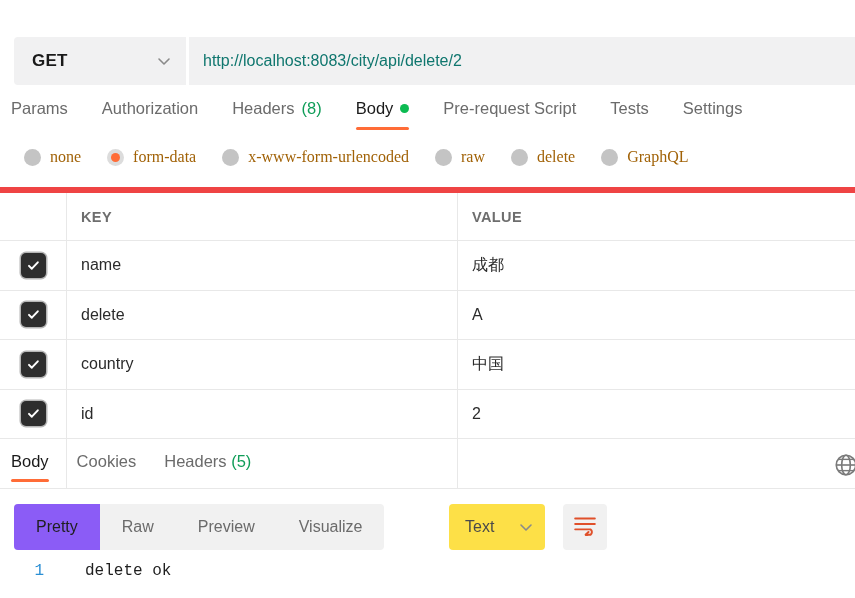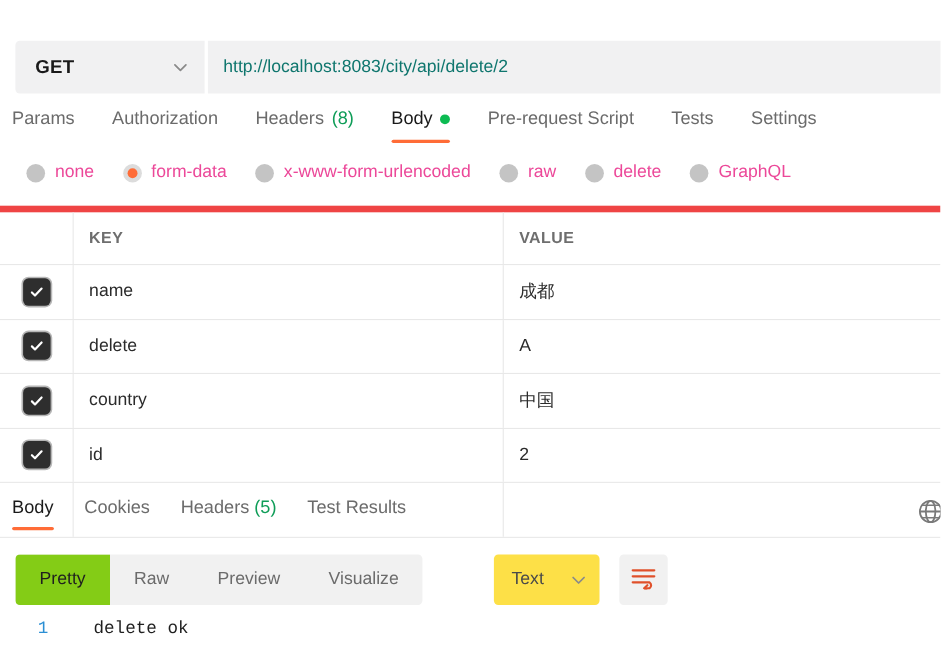--- a/index.html
+++ b/index.html
@@ -62,21 +62,21 @@
   .dot-green { width: 9px; height: 9px; border-radius: 50%; background: #0cbb52; display:inline-block; }
 
   
   .radio-row {
     position: absolute; left: 0; top: 140px; width: 855px; height: 34px;
     display: flex; align-items: center;
   }
   .radio-item {
     display: flex; align-items: center; gap: 9px;
     margin-right: 26px; cursor: pointer;
-    font-size: 16px; color: #ec4899; white-space: nowrap;
+    font-size: 16px; color: #a16207; white-space: nowrap; font-family: Liberation Serif, serif;
   }
   .radio-item:first-child { margin-left: 24px; }
   .radio-circle {
     width: 17px; height: 17px; border-radius: 50%;
     background: #c4c4c4;
     display: flex; align-items: center; justify-content: center;
     flex: none;
   }
   .radio-item.checked .radio-circle { background: #dcdcdc; }
   .radio-item.checked .radio-circle::after {
@@ -140,21 +140,21 @@
   .seg {
     position: absolute; left: 14px; top: 0;
     height: 46px; background: #f1f1f1; border-radius: 4px;
     display: flex; align-items: stretch; overflow: hidden;
   }
   .seg-item {
     display: flex; align-items: center; justify-content: center;
     padding: 0 22px; font-size: 16px; color: #6b6b6b; cursor: pointer;
     white-space: nowrap;
   }
-  .seg-item.active { background: #84cc16; color: #1f1f1f; }
+  .seg-item.active { background: #8b5cf6; color: #1f1f1f; }
   .fmt-select {
     position: absolute; left: 449px; top: 0;
     height: 46px; width: 96px; background: #fde047; border-radius: 4px;
     display: flex; align-items: center; justify-content: space-between;
     padding: 0 11px 0 16px; cursor: pointer;
   }
   .fmt-label { font-size: 16px; color: #4a4a4a; }
   .wrap-btn {
     position: absolute; left: 563px; top: 0;
     height: 46px; width: 44px; background: #f1f1f1; border-radius: 4px;
@@ -308,23 +308,20 @@
     <div class="resp-tab active">
       <span>Body</span>
       <span class="underline"></span>
     </div>
     <div class="resp-tab">
       <span>Cookies</span>
     </div>
     <div class="resp-tab">
       <span>Headers</span>
       <span class="count-green">(5)</span>
-    </div>
-    <div class="resp-tab">
-      <span>Test Results</span>
     </div>
   </div>
 
   <div class="globe-icon">
     <svg viewBox="0 0 24 24" width="26" height="26">
       <circle cx="12" cy="12" r="9" fill="none" stroke="#7a7a7a" stroke-width="1.5"></circle>
       <ellipse cx="12" cy="12" rx="4" ry="9" fill="none" stroke="#7a7a7a" stroke-width="1.5"></ellipse>
       <line x1="3" y1="12" x2="21" y2="12" stroke="#7a7a7a" stroke-width="1.5"></line>
       <line x1="4.6" y1="6.8" x2="19.4" y2="6.8" stroke="#7a7a7a" stroke-width="1.3"></line>
       <line x1="4.6" y1="17.2" x2="19.4" y2="17.2" stroke="#7a7a7a" stroke-width="1.3"></line>

